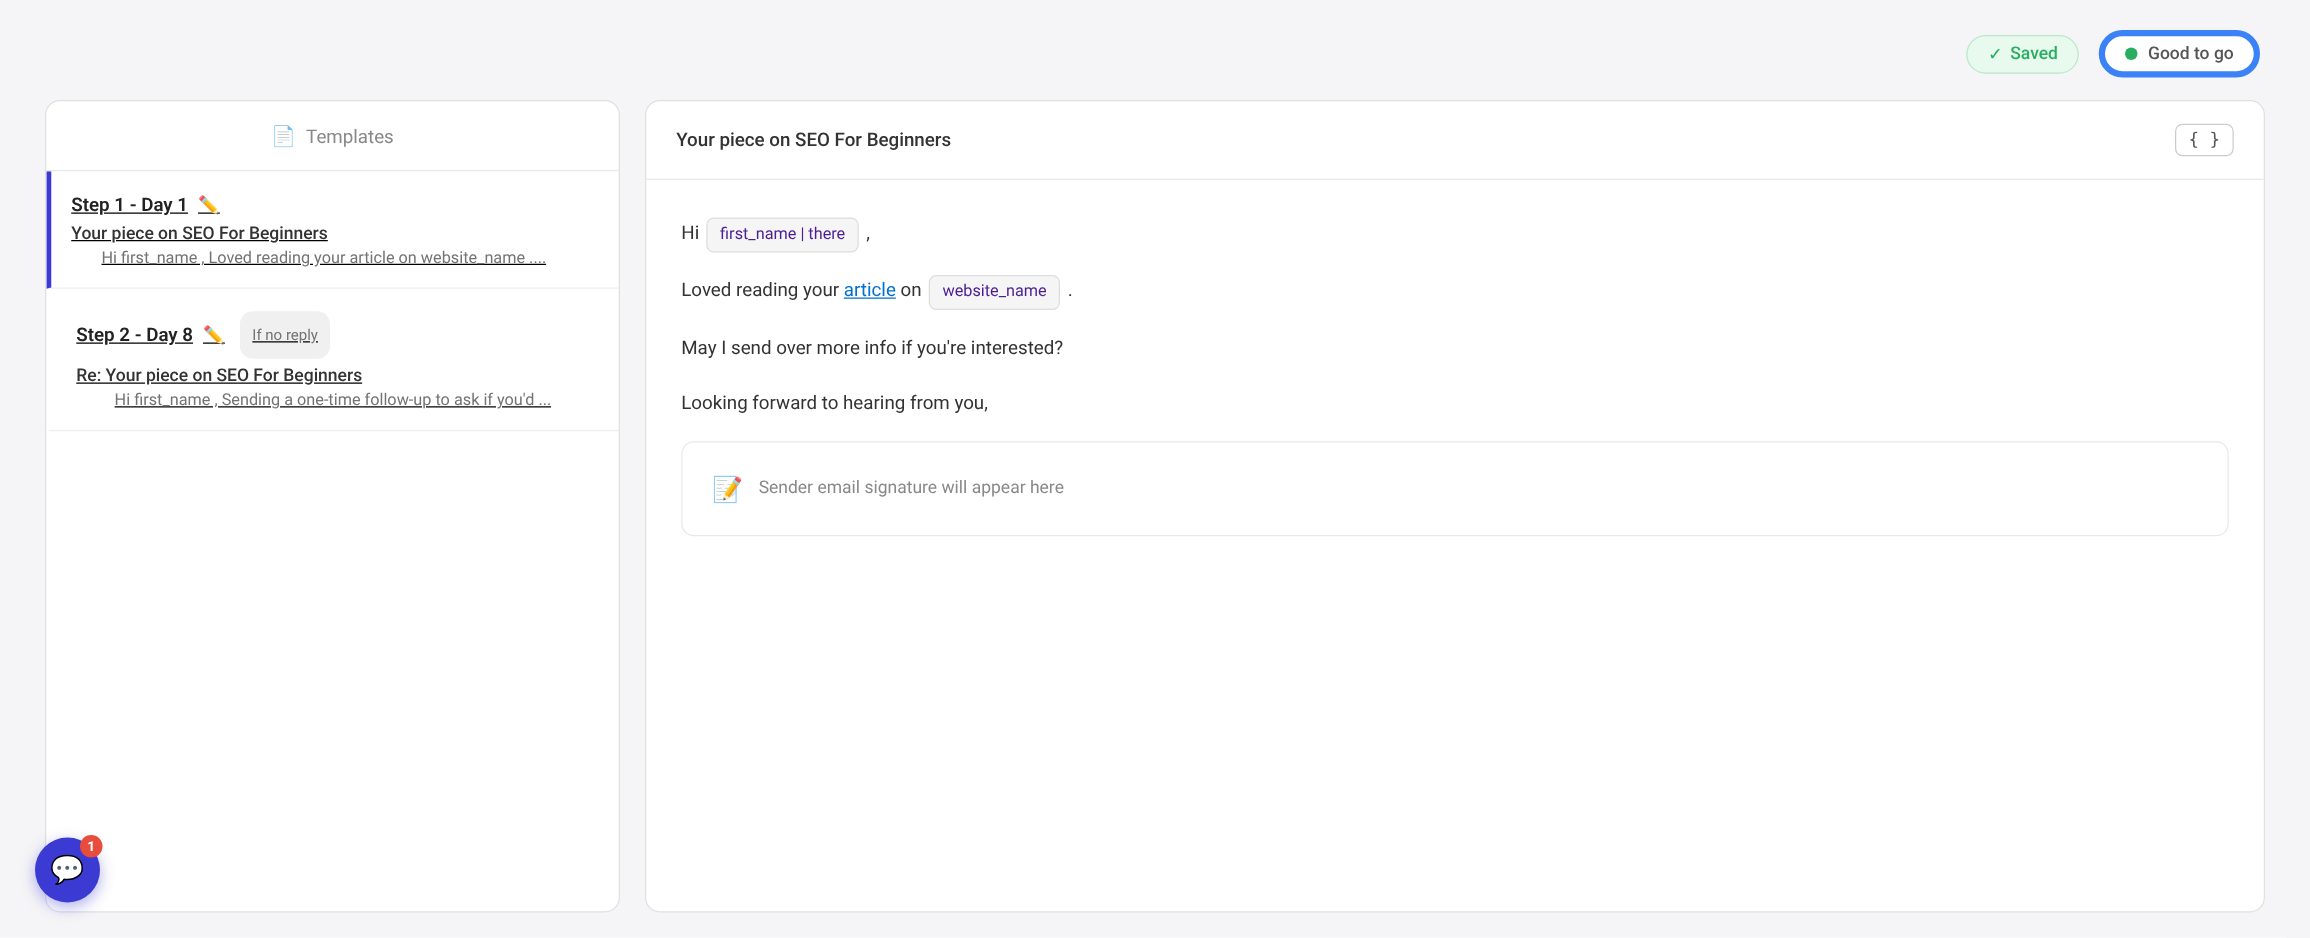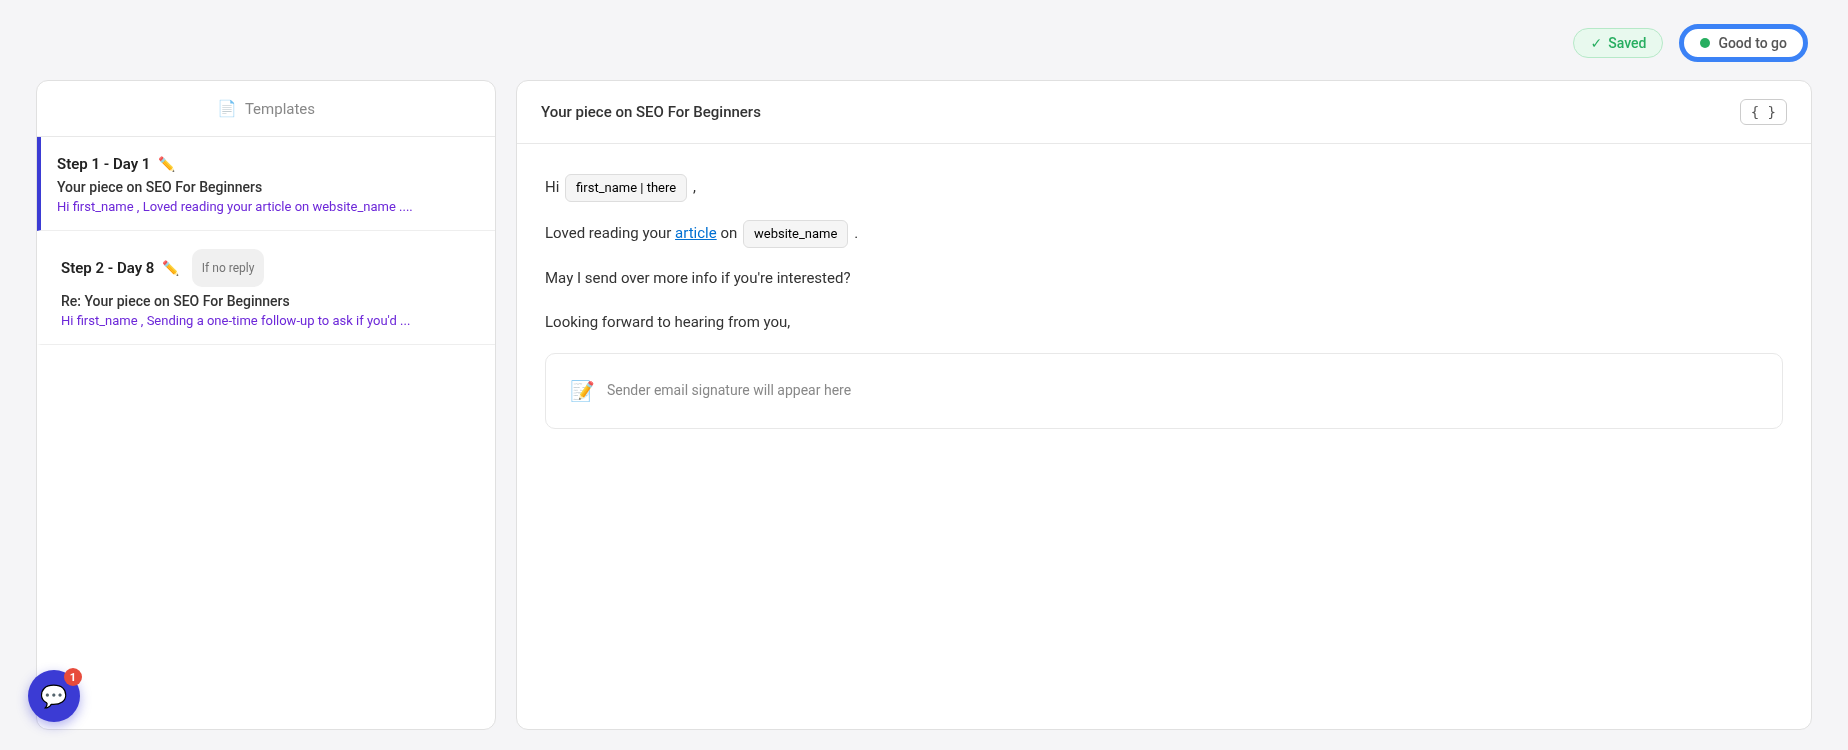--- a/index.html
+++ b/index.html
@@ -94,20 +94,21 @@
     .step-list {
       flex: 1;
       overflow-y: auto;
     }
 
     .step-item {
       padding: 18px 20px 16px 20px;
       border-bottom: 1px solid #eee;
       cursor: pointer;
       position: relative;
+      text-decoration: underline;
     }
     .step-item.active {
       border-left: 4px solid #3b3bd4;
       padding-left: 16px;
     }
     .step-item:not(.active) {
       border-left: 4px solid transparent;
     }
 
     .step-header {
@@ -136,25 +137,26 @@
     }
 
     .step-subject {
       font-size: 14px;
       font-weight: 500;
       color: #333;
       margin-bottom: 4px;
     }
     .step-preview {
       font-size: 13px;
-      color: #6d28d9;
+      color: #737373;
       white-space: nowrap;
       overflow: hidden;
       text-overflow: ellipsis;
       max-width: 380px;
+      text-align: right;
     }
 
     
     .right-panel {
       flex: 1;
       background: #fff;
       border: 1px solid #e0e0e0;
       border-radius: 12px;
       margin-left: 20px;
       display: flex;
@@ -199,21 +201,21 @@
     }
 
     .variable-tag {
       display: inline-flex;
       align-items: center;
       background: #f5f5f5;
       border: 1px solid #ddd;
       border-radius: 6px;
       padding: 2px 10px;
       font-size: 13px;
-      color: #000000;
+      color: #4c1d95;
       margin: 0 2px;
     }
 
     .link-text {
       color: #0070d2;
       cursor: pointer;
     }
 
     .signature-box {
       border: 1px solid #e8e8e8;

